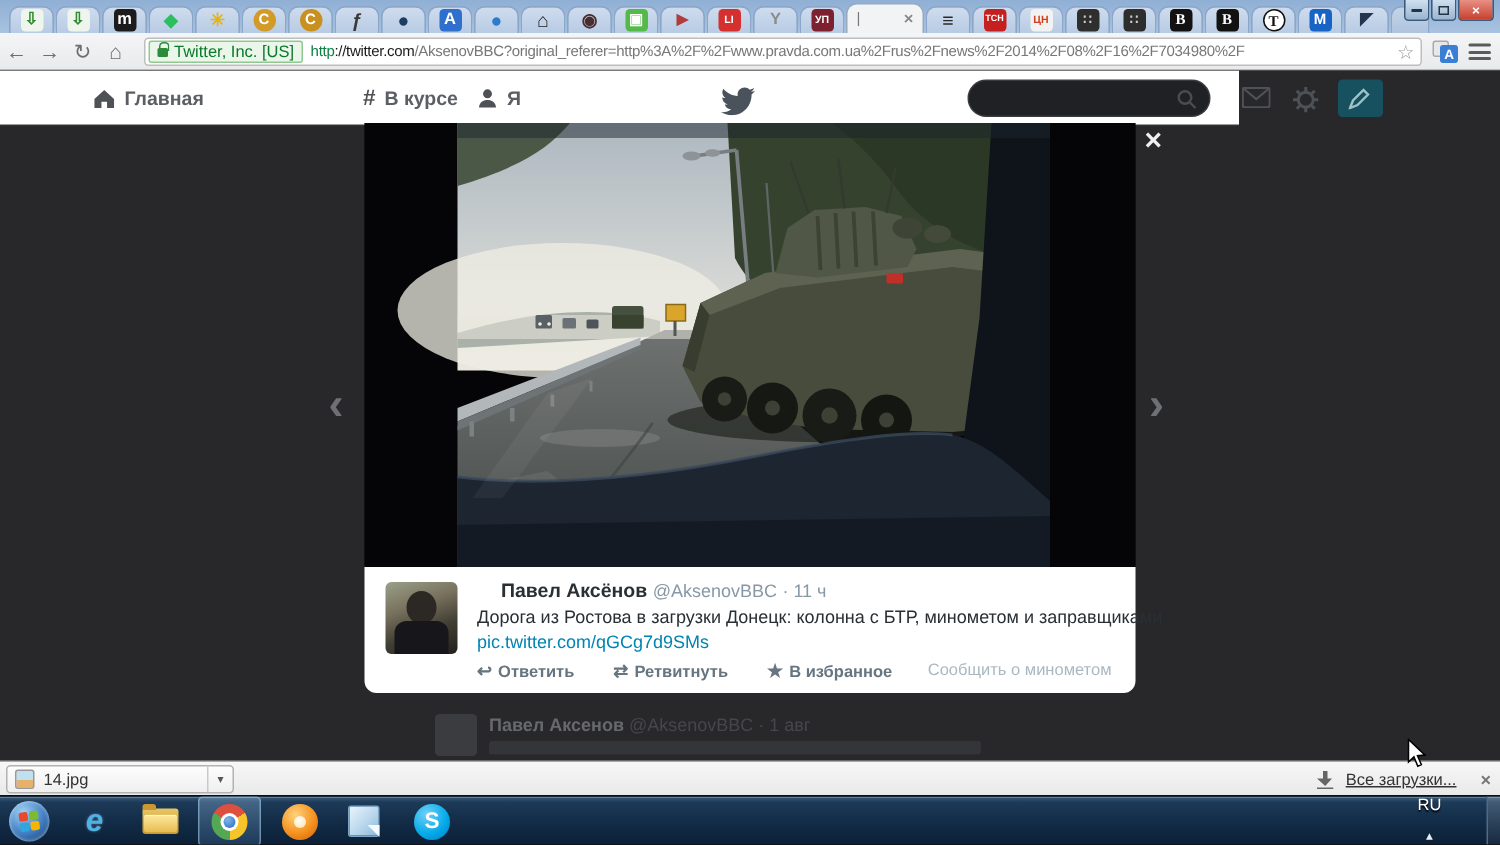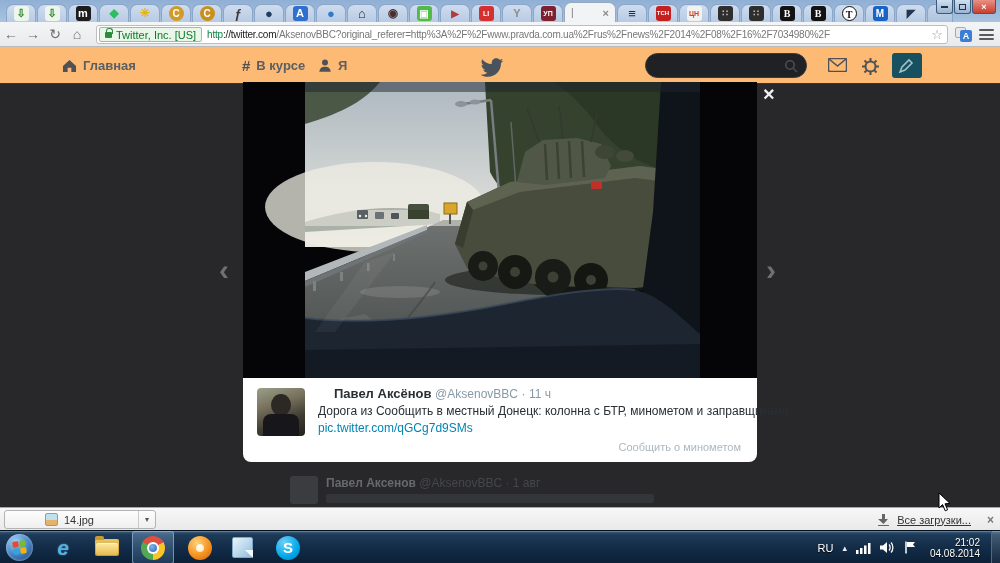--- a/index.html
+++ b/index.html
@@ -46,21 +46,21 @@
   .ombstar { margin-left:auto; margin-right:4px; font-size:13px; color:#9a9a9a; }
   .translate { position:absolute; right:28px; top:5px; width:17px; height:15px; }
   .translate .tq1 { position:absolute; left:0; top:0; width:11px; height:11px; background:#e8e8e8; border:1px solid #aaa; border-radius:2px; }
   .translate .tq2 { position:absolute; right:0; bottom:0; width:12px; height:12px; background:#3a7fd5; border-radius:2px;
     color:#fff; font-size:9px; font-weight:bold; text-align:center; line-height:12px; }
   .menu { position:absolute; right:6px; top:7px; width:15px; height:11px; display:flex; flex-direction:column; justify-content:space-between; }
   .menu span { height:2px; background:#5a5b5c; border-radius:1px; }
 
   
   .page { position:absolute; left:0; top:47px; width:1000px; height:460px; background:#28282a; overflow:hidden; }
-  .twnav { position:absolute; left:0; top:0; width:1000px; height:37px; background:#fdba74; border-bottom:1px solid #333436; }
+  .twnav { position:absolute; left:0; top:0; width:826px; height:37px; background:#ffffff; border-bottom:1px solid #333436; }
   .twnav-item { position:absolute; top:0; height:37px; display:flex; align-items:center; color:#5b5e62;
     font-size:13px; font-weight:bold; }
   .twnav-item svg, .twnav-item .hashg { margin-right:6px; }
   .hashg { font-size:15px; font-weight:bold; color:#4e5156; }
   .twsearch { position:absolute; left:645px; top:6px; width:162px; height:25px; background:#202124;
     border:1px solid #3a3b3e; border-radius:13px; }
   .twsearch svg { position:absolute; right:8px; top:5px; }
   .twcompose { position:absolute; left:892px; top:6px; width:30px; height:25px; background:#17505f; border-radius:3px; }
   .twicon { position:absolute; top:11px; }
 
@@ -91,21 +91,21 @@
   .bgtweet { position:absolute; left:290px; top:425px; }
   .bgtweet .bavatar { position:absolute; left:0; top:4px; width:28px; height:28px; border-radius:3px; background:#3b3c3f; }
   .bgtweet .bname { position:absolute; left:36px; top:4px; font-size:12px; font-weight:bold; color:#67696d; white-space:nowrap; }
   .bgtweet .bhandle { font-weight:normal; color:#45474b; }
   .bgtweet .bline { position:absolute; left:36px; top:22px; width:328px; height:9px; background:#343539; border-radius:2px; }
 
   
   .dlbar { position:absolute; left:0; top:507px; width:1000px; height:23px;
     background:linear-gradient(180deg,#f7f7f7,#e9e9e9); border-top:1px solid #a8a8a8; }
   .dlitem { position:absolute; left:4px; top:2px; width:152px; height:19px; background:linear-gradient(180deg,#fdfdfd,#efefef);
-    border:1px solid #b3b3b3; border-radius:3px; display:flex; align-items:center;padding-left:35px; }
+    border:1px solid #b3b3b3; border-radius:3px; display:flex; align-items:center; }
   .dlthumb { width:13px; height:13px; margin:0 6px 0 5px; border:1px solid #999; border-radius:2px;
     background:linear-gradient(180deg,#bfe0ef 55%,#e6b16a 55%); position:relative; }
   .dllabel { font-size:11px; color:#333; }
   .dlcaret { margin-left:auto; padding:0 6px; border-left:1px solid #c9c9c9; font-size:8px; color:#555; height:100%; display:flex; align-items:center; }
   .dlright { position:absolute; right:6px; top:0; height:23px; display:flex; align-items:center; gap:8px; }
   .dlall { font-size:11px; color:#333; text-decoration:underline; }
   .dlclose { font-size:12px; color:#777; font-weight:bold; padding-left:8px; }
 
   
   .taskbar { position:absolute; left:0; top:530px; width:1000px; height:33px;
@@ -136,21 +136,21 @@
     background:radial-gradient(circle at 38% 30%,#ffd27a,#f59220 55%,#d2640a 95%); position:relative; }
   .orange-ic:before { content:""; position:absolute; left:8px; top:8px; width:8px; height:8px; border-radius:50%;
     background:radial-gradient(circle at 40% 35%,#fff,#ffdf9e); }
   .notes-ic { width:21px; height:21px; background:linear-gradient(135deg,#eaf4fb 0%,#b9d7ec 55%,#8fb9da 100%);
     border:1px solid #7fa6c6; border-radius:2px; position:relative; }
   .notes-ic:before { content:""; position:absolute; right:-1px; bottom:-1px; width:0; height:0;
     border-left:8px solid #f4fafe; border-top:8px solid transparent; transform:rotate(180deg); }
   .skype-ic { width:24px; height:24px; border-radius:50%;
     background:radial-gradient(circle at 35% 28%,#6fd0f7,#00a8e8 60%,#0081c8 95%);
     color:#fff; font-weight:bold; font-size:15px; text-align:center; line-height:24px; }
-  .tray { position:absolute; right:20px; top:0; height:33px; display:flex; align-items:center; gap:9px; color:#fff; }
+  .tray { position:absolute; right:20px; top:0; height:33px; display:flex; align-items:center; gap:9px; color:#fff;flex-direction:column; }
   .tray .lang { font-size:11px; text-shadow:0 1px 1px #000; }
   .tray .expand { font-size:9px; color:#e8eef4; }
   .clock { text-align:right; font-size:10px; line-height:11px; text-shadow:0 1px 1px #000; margin-left:4px; }
   .showdesk { position:absolute; right:0; top:0; width:9px; height:33px; border-left:1px solid #4e6a84;
     background:linear-gradient(180deg,rgba(255,255,255,.18),rgba(255,255,255,.04)); }
 
   .cursor { position:absolute; left:938px; top:492px; z-index:50; }
 </style>
 </head>
 <body>
@@ -427,22 +427,27 @@
     <div class="card">
       <div class="avatar">
           <span class="head"></span>
           <span class="body"></span>
         </div>
       <div class="tname">
         <b>Павел Аксёнов</b>
         <span class="handle">@AksenovBBC</span>
         <span class="time">· 11 ч</span>
       </div>
-      <div class="ttext">Дорога из Сообщить в местный Донецк: колонна с БТР, минометом и заправщиками</div>
+      <div class="ttext">Дорога из Ростова в загрузки Донецк: колонна с БТР, минометом и заправщиками</div>
       <a class="tlink">pic.twitter.com/qGCg7d9SMs</a>
+      <div class="tactions">
+        <span class="taction"><span class="aicon">↩</span><span>Ответить</span></span>
+        <span class="taction"><span class="aicon">⇄</span><span>Ретвитнуть</span></span>
+        <span class="taction"><span class="aicon">★</span><span>В избранное</span></span>
+      </div>
       <span class="treport">Сообщить о минометом</span>
     </div>
   </div>
 
   <div class="dlbar">
     <div class="dlitem">
       <span class="dlthumb"></span>
       <span class="dllabel">14.jpg</span>
       <span class="dlcaret">▾</span>
     </div>

